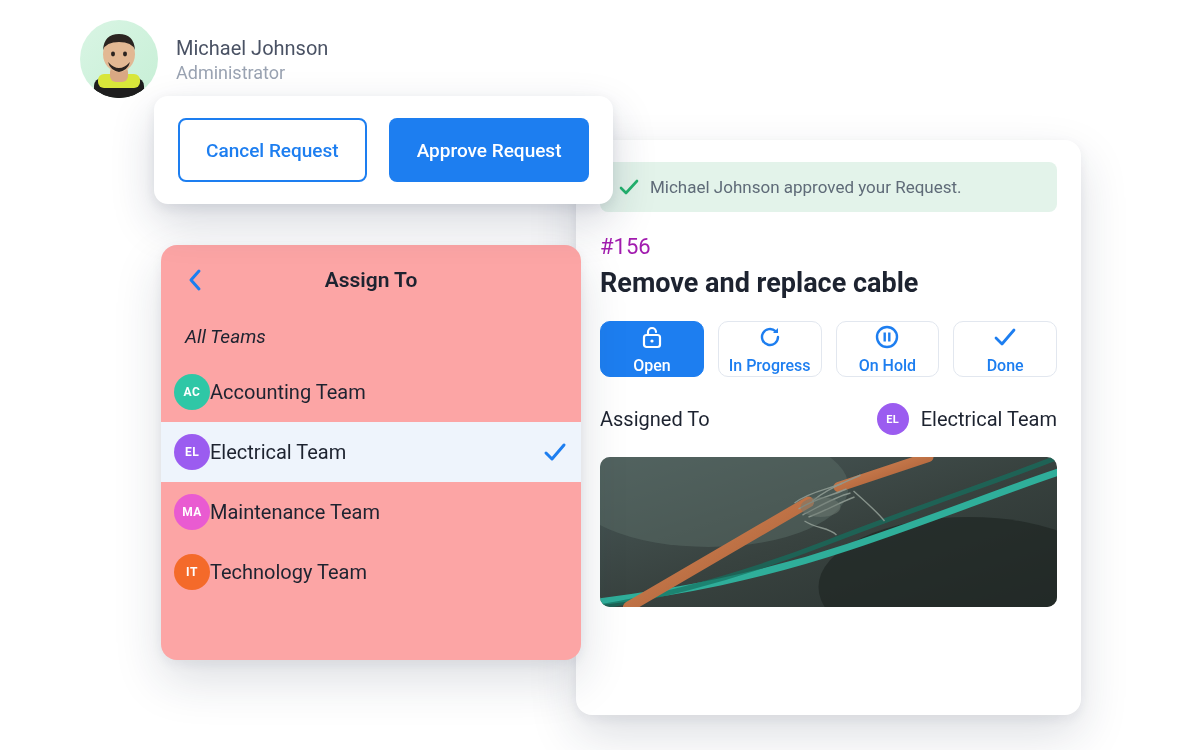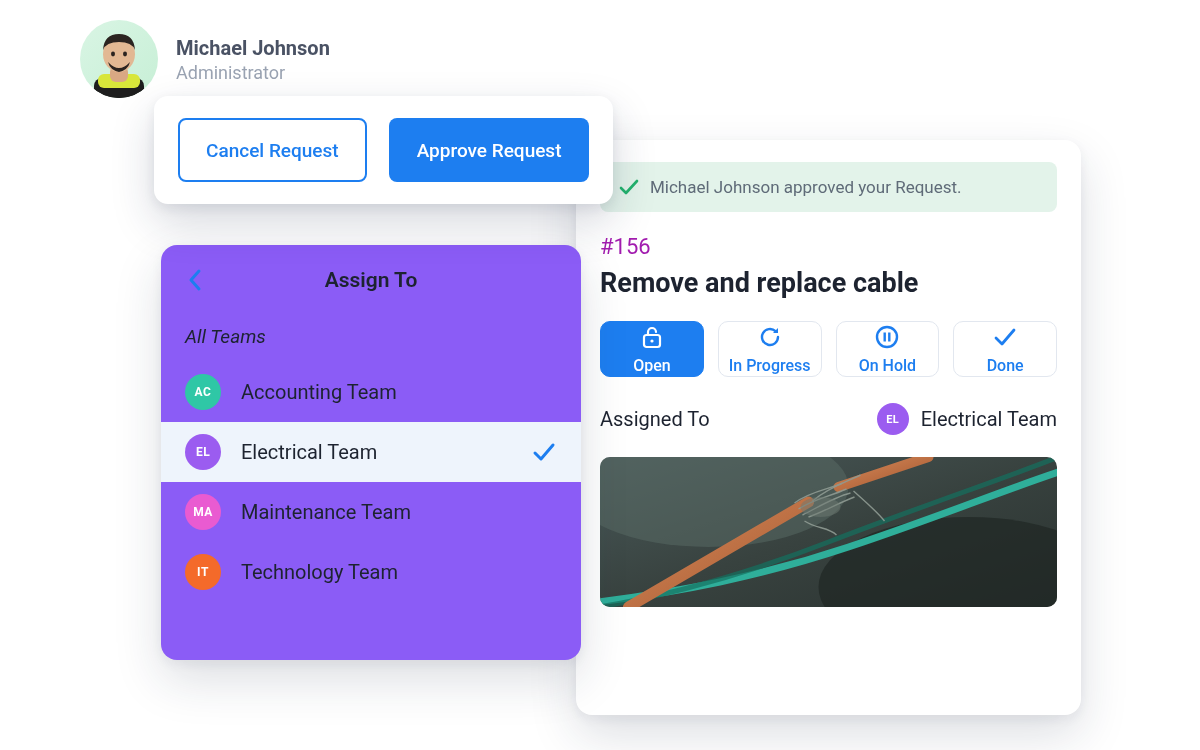--- a/index.html
+++ b/index.html
@@ -26,21 +26,21 @@
     height: 78px;
     border-radius: 50%;
     background: linear-gradient(135deg, #d9f5e4 0%, #c7efd6 100%);
     display: flex;
     align-items: flex-end;
     justify-content: center;
     overflow: hidden;
   }
   .avatar svg { width: 70px; height: 74px; }
   .user-meta { display: flex; flex-direction: column; }
-  .user-name { font-size: 20px; color: #4a5264; font-weight: 700; }
+  .user-name { font-size: 20px; color: #4a5264; font-weight: 400; }
   .user-role { font-size: 18px; color: #9aa3b2; font-weight: 400; margin-top: 2px; }
 
   
   .action-card {
     position: absolute;
     top: 96px;
     left: 154px;
     background: #fff;
     border-radius: 14px;
     box-shadow: 0 18px 44px rgba(27,40,70,0.18), 0 4px 12px rgba(27,40,70,0.08);
@@ -65,21 +65,21 @@
   .btn-outline { background: #fff; border-color: #1d7ef0; color: #1d7ef0; }
   .btn-primary { background: #1d7ef0; color: #fff; }
 
   
   .assign-panel {
     position: absolute;
     top: 245px;
     left: 161px;
     width: 420px;
     height: 415px;
-    background: #8b5cf6;
+    background: #fca5a5;
     border-radius: 16px;
     box-shadow: 0 20px 48px rgba(27,40,70,0.15), 0 4px 12px rgba(27,40,70,0.06);
     overflow: hidden;
     z-index: 20;
   }
   .assign-header {
     position: relative;
     height: 70px;
     display: flex;
     align-items: center;
@@ -103,22 +103,22 @@
   .section-label {
     font-size: 19px;
     color: #1d2330;
     padding: 10px 24px 14px;
     font-style: italic;
   }
   .team-list { }
   .team-row {
     display: flex;
     align-items: center;
-    gap: 20px;
-    padding: 12px 24px;
+    gap: 0;
+    padding: 12px 13px;
     font-size: 20px;
     color: #1d2330;
     cursor: pointer;
   }
   .team-row.selected { background: #eef4fc; }
   .team-badge {
     width: 36px;
     height: 36px;
     border-radius: 50%;
     color: #fff;

